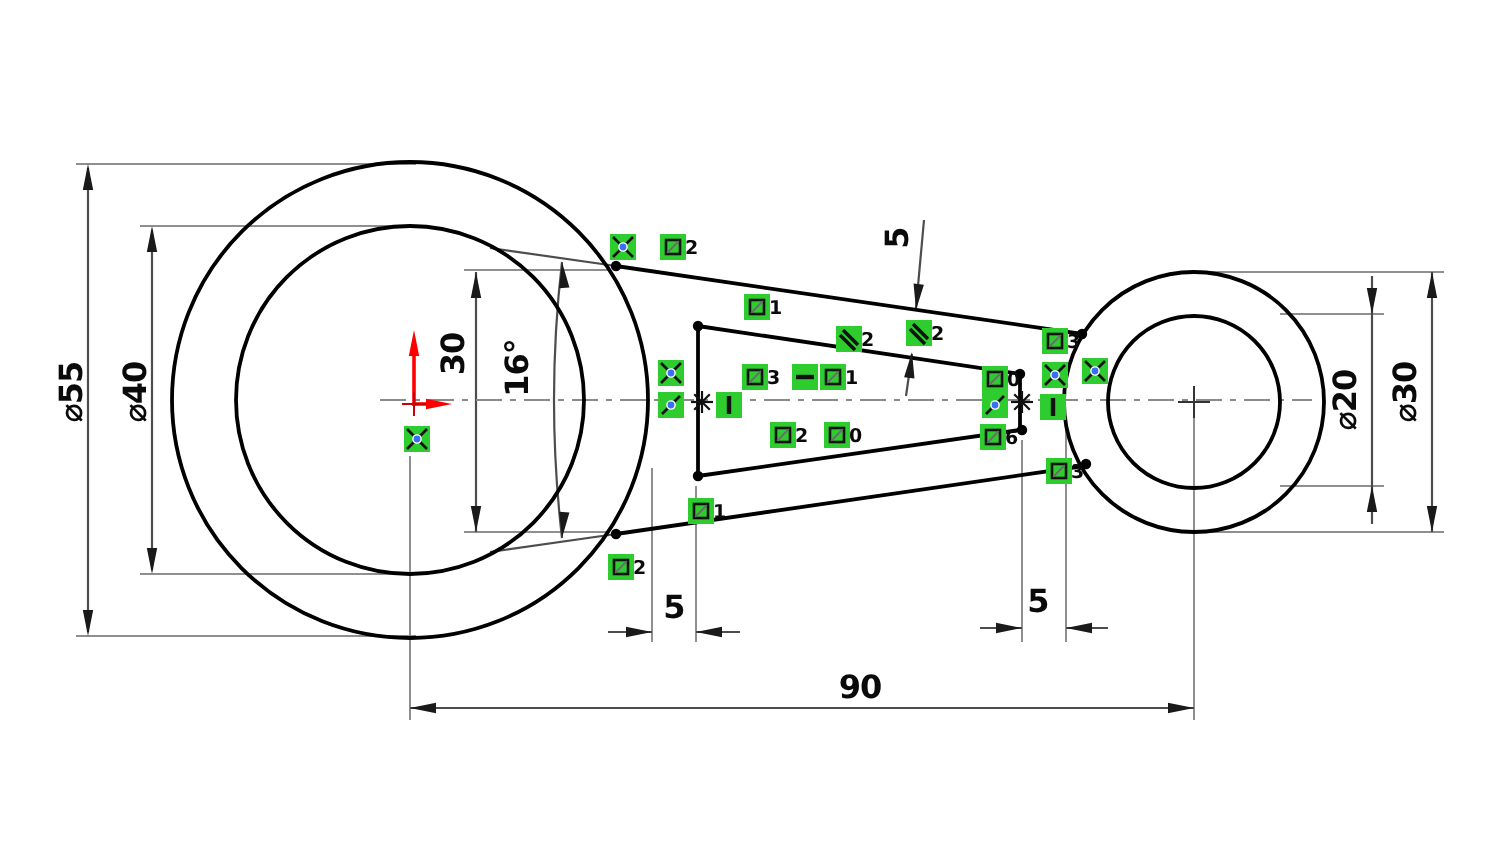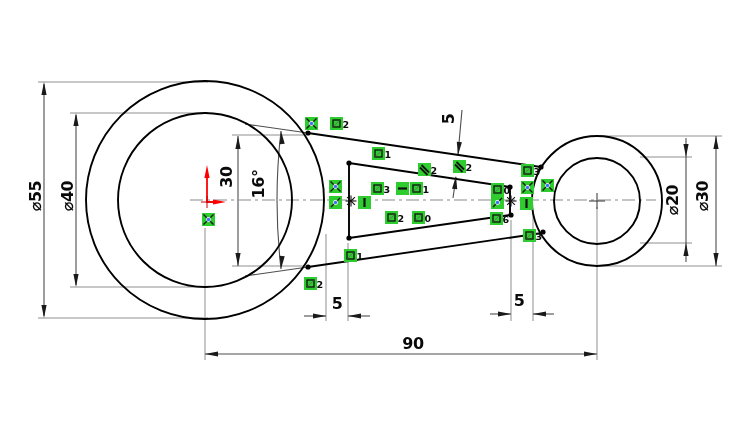--- a/index.html
+++ b/index.html
@@ -122,21 +122,21 @@
       <line x1="207" y1="196" x2="207" y2="208" stroke="#cc0000" stroke-width="1"></line>
     </svg>
   <div id="overlay">
       <div class="dim-label rot" style="left: 36px; top: 196px;">⌀55</div>
       <div class="dim-label rot" style="left: 68px; top: 196px;">⌀40</div>
       <div class="dim-label rot" style="left: 227px; top: 177px;">30</div>
       <div class="dim-label rot" style="left: 259px; top: 184px;">16°</div>
       <div class="dim-label rot" style="left: 449px; top: 119px;">5</div>
       <div class="dim-label" style="left: 337px; top: 304px;">5</div>
       <div class="dim-label" style="left: 519px; top: 301px;">5</div>
-      <div class="dim-label" style="left: 413px; top: 344px;">90</div>
+      <div class="dim-label" style="left: 430px; top: 344px;">90</div>
       <div class="dim-label rot" style="left: 673px; top: 200px;">⌀20</div>
       <div class="dim-label rot" style="left: 703px; top: 196px;">⌀30</div>
       <div class="rel-icon" style="left: 201.5px; top: 210.5px;"><svg width="13" height="13" viewBox="0 0 13 13">
           <rect x="0" y="0" width="13" height="13" fill="#2ecc2e"></rect>
            <line x1="1.5" y1="1.5" x2="11.5" y2="11.5" stroke="#111111" stroke-width="1.3"></line>
            <line x1="11.5" y1="1.5" x2="1.5" y2="11.5" stroke="#111111" stroke-width="1.3"></line>
            <circle cx="6.5" cy="6.5" r="2.4" fill="#ffffff"></circle>
            <circle cx="6.5" cy="6.5" r="1.7" fill="#3b6ef5"></circle>
         </svg></div>
       <div class="rel-icon" style="left: 304.5px; top: 114.5px;"><svg width="13" height="13" viewBox="0 0 13 13">

